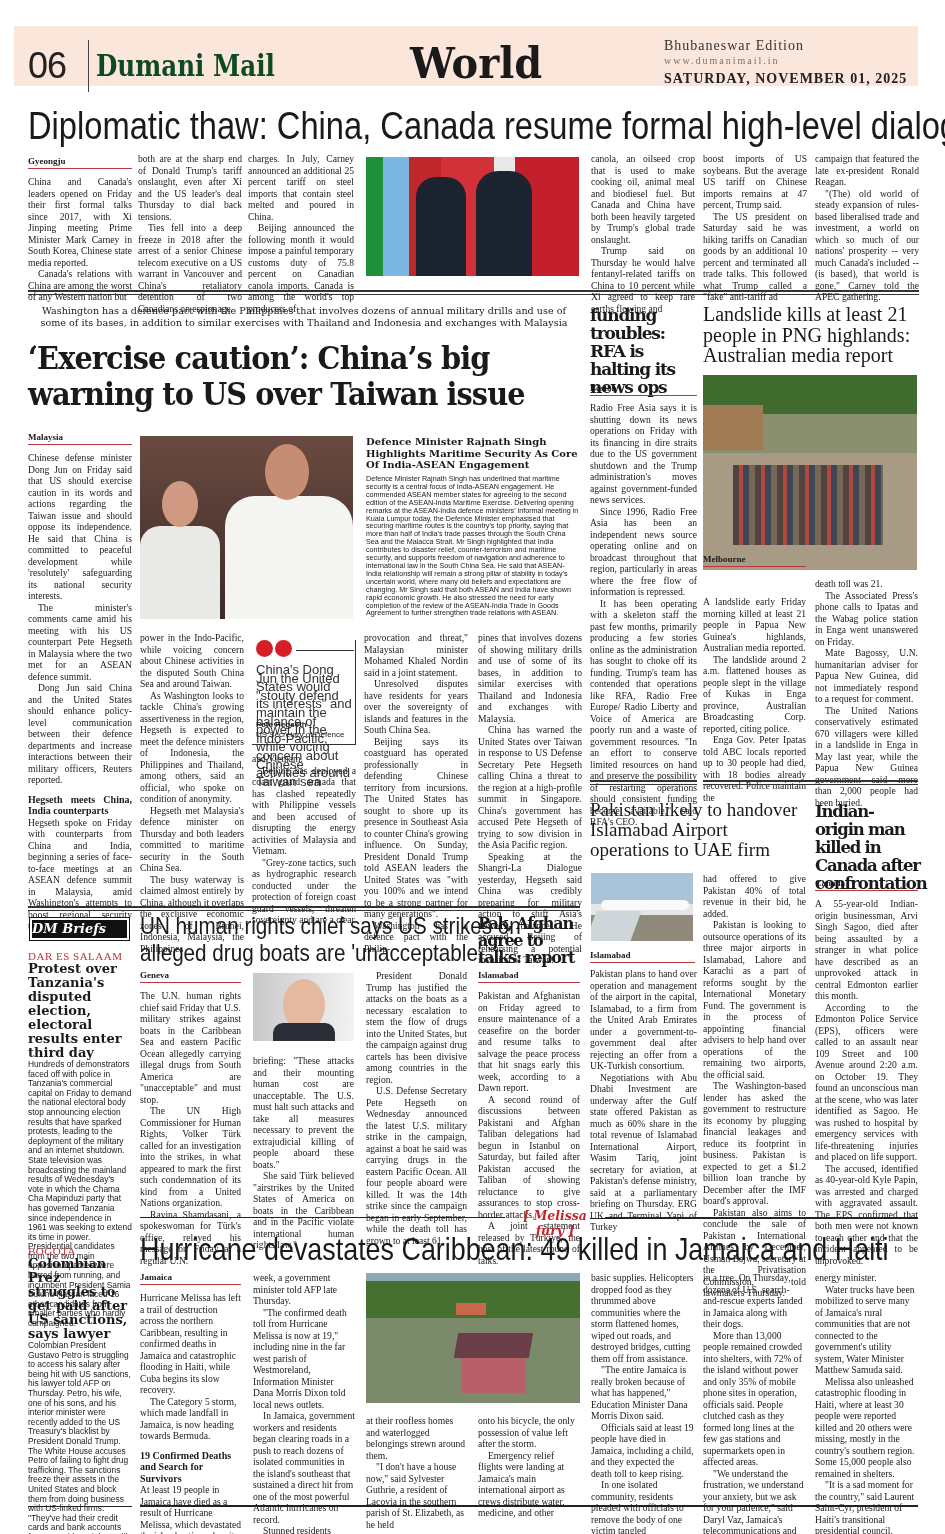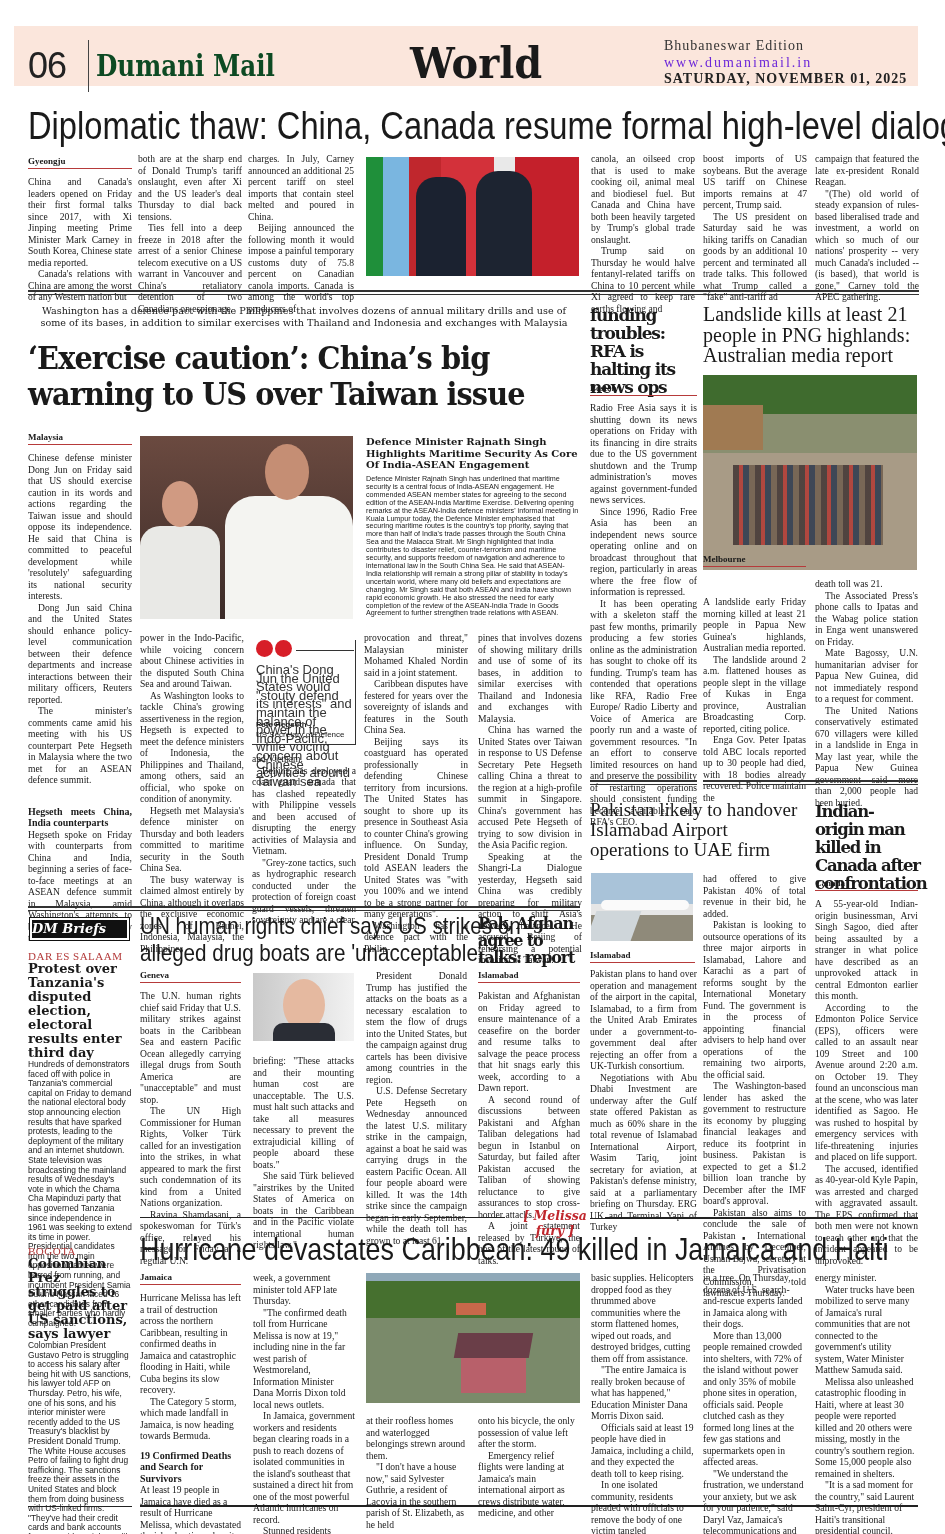--- a/index.html
+++ b/index.html
@@ -4,21 +4,21 @@
 <style>
 *{box-sizing:border-box;margin:0;padding:0}
 body{width:945px;height:1534px;background:#fff;font-family:"Liberation Serif",serif;color:#1a1a1a;position:relative;overflow:hidden}
 .abs{position:absolute}
 .masthead{left:14px;top:26px;width:904px;height:60px;background:#fbe6dc}
 .pgno{left:28px;top:46px;font-family:"Liberation Sans",sans-serif;font-size:36px;color:#222;line-height:40px;letter-spacing:-1px}
 .pgdiv{left:88px;top:40px;width:1px;height:52px;background:#444}
 .brand{left:96px;top:46px;font-family:"DejaVu Serif",serif;font-weight:bold;font-size:30px;color:#0d4a23;line-height:40px;transform:scaleX(.82);transform-origin:left}
 .section{left:410px;top:38px;font-family:"DejaVu Serif",serif;font-weight:bold;font-size:42px;line-height:52px;transform:scaleX(.95);transform-origin:left}
 .edition{left:664px;top:38px;font-size:14px;color:#333;letter-spacing:1px}
-.site{left:664px;top:55px;font-size:14px;color:#6d28d9;letter-spacing:2px}
+.site{left:664px;top:55px;font-size:10px;color:#737373;letter-spacing:2px}
 .date{left:664px;top:71px;font-size:14px;font-weight:bold;color:#222;letter-spacing:1px}
 .h-thin{font-family:"Liberation Sans",sans-serif;font-weight:normal;transform-origin:left;white-space:nowrap}
 .h-bold{font-family:"DejaVu Serif",serif;font-weight:bold;letter-spacing:-1px;line-height:1}
 .h-serif{font-family:"Liberation Serif",serif;font-weight:normal;line-height:1.05}
 .dl{font-size:9px;font-weight:bold;border-bottom:1.5px solid #b63a3a;padding-bottom:2px}
 .col{font-size:9.6px;line-height:11.5px;text-align:justify;hyphens:auto}
 .col p{text-indent:10px}
 .col p.ni{text-indent:0}
 .sub{font-weight:bold;font-size:10px;margin-top:6px}
 .sans{font-family:"Liberation Sans",sans-serif}
@@ -79,23 +79,23 @@
 <div class="abs" style="left:28px;top:305px;width:552px;font-family:'DejaVu Serif',serif;font-weight:normal;font-size:9.6px;line-height:12px;text-align:center">Washington has a defence pact with the Philippines that involves dozens of annual military drills and use of some of its bases, in addition to similar exercises with Thailand and Indonesia and exchanges with Malaysia</div>
 <div class="abs h-bold" style="left:28px;top:340px;font-size:31px;line-height:36px;white-space:nowrap;transform:scaleX(.93);transform-origin:left">
     <div>‘Exercise caution’: China’s big</div>
     <div>warning to US over Taiwan issue</div>
   </div>
 <div class="abs" style="left:28px;top:432px;width:104px">
     <div class="dl">Malaysia</div>
   </div>
 <div class="abs col" style="left:28px;top:452px;width:104px">
   <p class="ni">Chinese defense minister Dong Jun on Friday said that US should exercise caution in its words and actions regarding the Taiwan issue and should oppose its independence. He said that China is committed to peaceful development while 'resolutely' safeguarding its national security interests.</p>
+    <p>The minister's comments came amid his meeting with his US counterpart Pete Hegseth in Malaysia where the two met for an ASEAN defence summit.</p>
     <p>Dong Jun said China and the United States should enhance policy-level communication between their defence departments and increase interactions between their military officers, Reuters reported.</p>
-    <p>The minister's comments came amid his meeting with his US counterpart Pete Hegseth in Malaysia where the two met for an ASEAN defence summit.</p>
-  <div class="sub" style="margin-top:20px">Hegseth meets China, India counterparts</div>
+  <div class="sub" style="margin-top:8px">Hegseth meets China, India counterparts</div>
   <p class="ni">Hegseth spoke on Friday with counterparts from China and India, beginning a series of face-to-face meetings at an ASEAN defence summit in Malaysia, amid Washington's attempts to boost regional security ties.</p>
 </div>
 <div class="abs img" style="left:140px;top:436px;width:213px;height:183px;background:linear-gradient(180deg,#6b4a40,#3b2b28)">
   <div class="abs" style="left:85px;top:60px;width:128px;height:123px;background:#f4f4f1;border-radius:30px 30px 0 0"></div>
   <div class="abs" style="left:0;top:90px;width:80px;height:93px;background:#e9e9e6;border-radius:20px 20px 0 0"></div>
   <div class="abs" style="left:125px;top:8px;width:44px;height:56px;background:#c58e74;border-radius:50%"></div>
   <div class="abs" style="left:22px;top:45px;width:36px;height:46px;background:#d09a82;border-radius:50%"></div>
 </div>
 <div class="abs col" style="left:140px;top:632px;width:104px">
     <p class="ni">power in the Indo-Pacific, while voicing concern about Chinese activities in the disputed South China Sea and around Taiwan.</p>
@@ -110,21 +110,21 @@
   <div class="abs sans" style="left:4px;top:80px;font-size:8px;font-weight:bold">Pete Hegseth</div>
   <div class="abs sans" style="left:4px;top:90px;font-size:8px">US Secretary of Defence</div>
 </div>
 <div class="abs col" style="left:252px;top:753px;width:104px">
     <p class="ni">and Vietnam.</p>
     <p>Beijing has deployed a coast guard armada that has clashed repeatedly with Philippine vessels and been accused of disrupting the energy activities of Malaysia and Vietnam.</p>
     <p>"Grey-zone tactics, such as hydrographic research conducted under the protection of foreign coast guard vessels, threaten sovereignty and are a clear</p>
   </div>
 <div class="abs col" style="left:364px;top:632px;width:104px">
     <p class="ni">provocation and threat," Malaysian minister Mohamed Khaled Nordin said in a joint statement.</p>
-    <p>Caribbean disputes have festered for years over the sovereignty of islands and features in the South China Sea.</p>
+    <p>Unresolved disputes have residents for years over the sovereignty of islands and features in the South China Sea.</p>
     <p>Beijing says its coastguard has operated professionally in defending Chinese territory from incursions. The United States has sought to shore up its presence in Southeast Asia to counter China's growing influence. On Sunday, President Donald Trump told ASEAN leaders the United States was "with you 100% and we intend to be a strong partner for many generations".</p>
     <p>Washington has a defence pact with the Philip-</p>
   </div>
 <div class="abs col" style="left:478px;top:632px;width:104px">
     <p class="ni">pines that involves dozens of showing military drills and use of some of its bases, in addition to similar exercises with Thailand and Indonesia and exchanges with Malaysia.</p>
     <p>China has warned the United States over Taiwan in response to US Defense Secretary Pete Hegseth calling China a threat to the region at a high-profile summit in Singapore. China's government has accused Pete Hegseth of trying to sow division in the Asia Pacific region.</p>
     <p>Speaking at the Shangri-La Dialogue yesterday, Hegseth said China was credibly preparing for military action to shift Asia's power balance. He accused Beijing of rehearsing a potential invasion of Taiwan.</p>
   </div>
 
 <div class="abs" style="left:366px;top:436px;width:214px;font-family:'DejaVu Serif',serif;font-weight:bold;font-size:10px;line-height:11.5px">Defence Minister Rajnath Singh Highlights Maritime Security As Core Of India-ASEAN Engagement</div>

